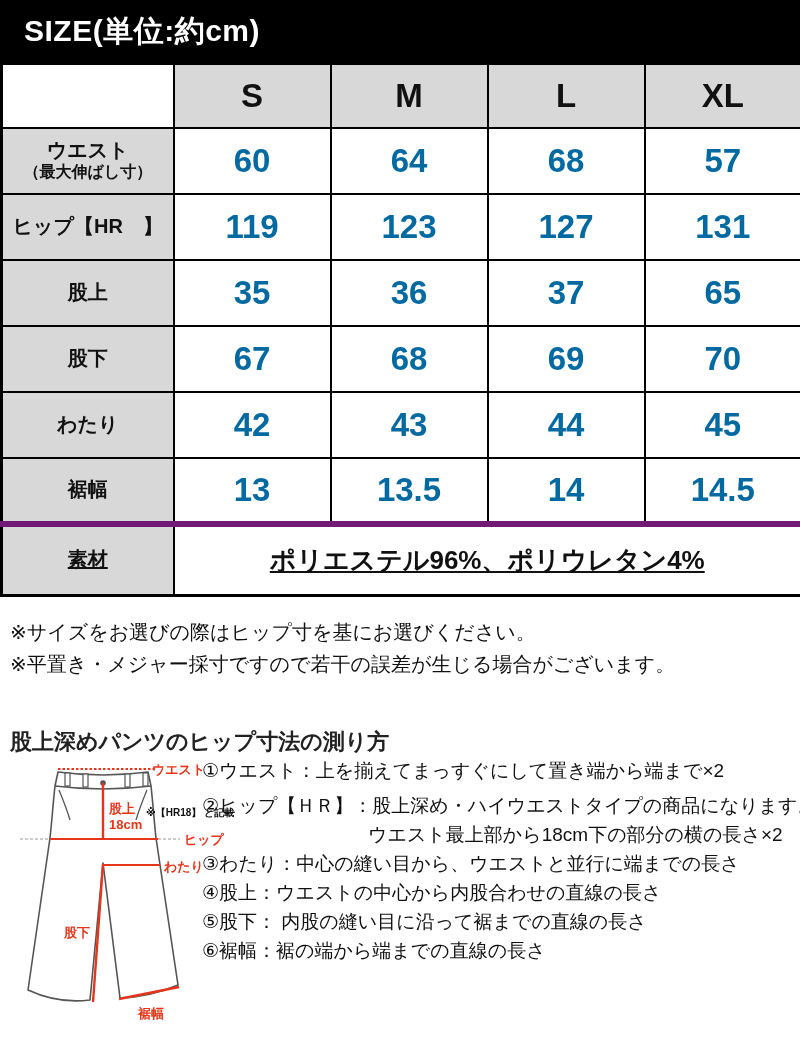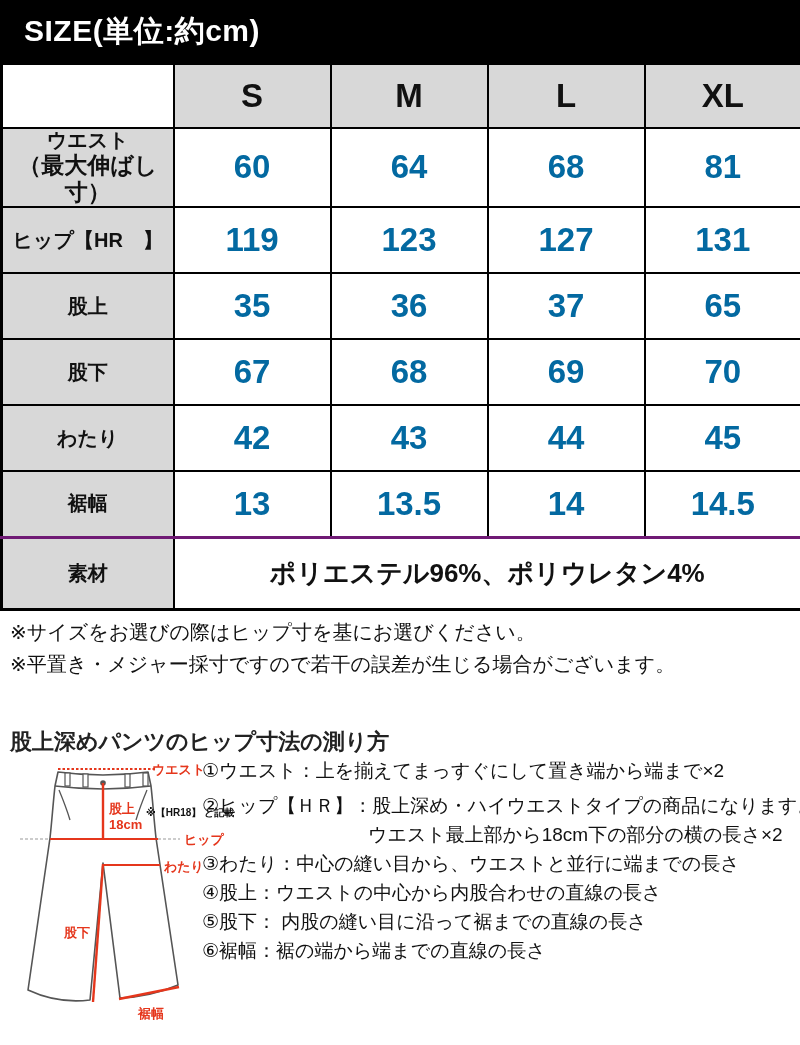--- a/index.html
+++ b/index.html
@@ -21,26 +21,26 @@
     position:absolute; top:62px; left:0; width:800px;
     border-collapse:collapse; table-layout:fixed;
     border:3px solid #000;
   }
   table.size-table td, table.size-table th {
     border:2px solid #000; text-align:center; vertical-align:middle; padding:0;
   }
   th.corner { background:#fff; }
   th.size-col { background:#d8d8d8; font-size:33px; font-weight:bold; color:#111; }
   td.row-label { background:#d8d8d8; font-size:20px; font-weight:bold; line-height:1.18; color:#111; }
-  td.row-label .sub { font-size:23px; }
+  td.row-label .sub { font-size:16px; }
   td.value { font-size:33px; font-weight:bold; color:#0369a1; background:#fff; }
   tr.hdr { height:64px; }
   tr.data { height:66px; }
   tr.material { height:72px; }
-  tr.material td { border-top:3px solid #701a75; }
+  tr.material td { border-top:6px solid #701a75;text-decoration:underline; }
   td.material-value { font-size:26px; font-weight:bold; background:#fff; color:#111; }
   
   .notes { position:absolute; top:616px; left:10px; font-size:20px; line-height:32px; color:#111; white-space:nowrap; }
   
   .guide-heading { position:absolute; top:727px; left:10px; font-size:22px; font-weight:bold; color:#222; }
   .instructions { position:absolute; top:756px; left:202px; font-size:19px; line-height:29px; color:#111; white-space:nowrap; }
   .instructions .l1 { margin-bottom:6px; }
   .instructions .cont { padding-left:166px; }
   .hr18-note { position:absolute; top:806px; left:146px; font-size:10px; font-weight:bold; color:#111; z-index:3; white-space:nowrap;text-align:center; }
   .pants-svg { position:absolute; top:750px; left:8px; z-index:2; }
@@ -72,21 +72,21 @@
       <th class="size-col">XL</th>
     </tr>
     <tr class="data">
       <td class="row-label">
         <div>ウエスト</div>
         <div class="sub">（最大伸ばし寸）</div>
       </td>
       <td class="value">60</td>
       <td class="value">64</td>
       <td class="value">68</td>
-      <td class="value">81</td>
+      <td class="value">57</td>
     </tr>
     <tr class="data">
       <td class="row-label">ヒップ【HR　】</td>
       <td class="value">119</td>
       <td class="value">123</td>
       <td class="value">127</td>
       <td class="value">131</td>
     </tr>
     <tr class="data">
       <td class="row-label">股上</td>

